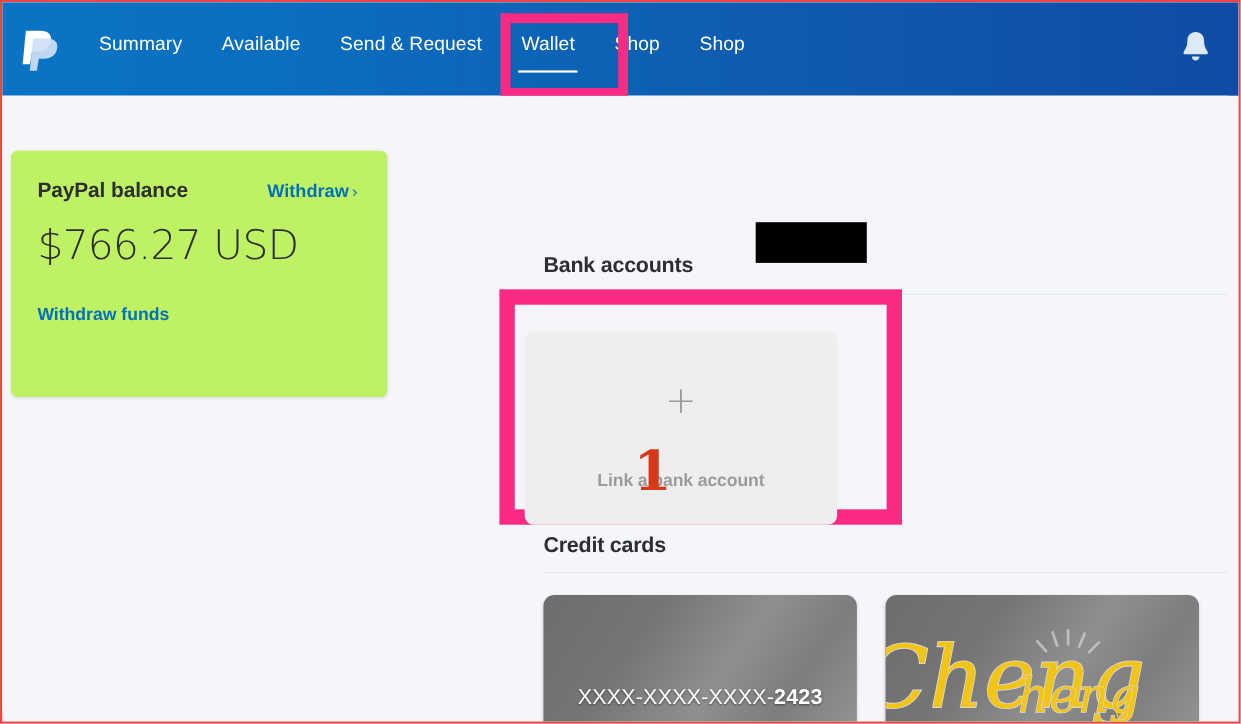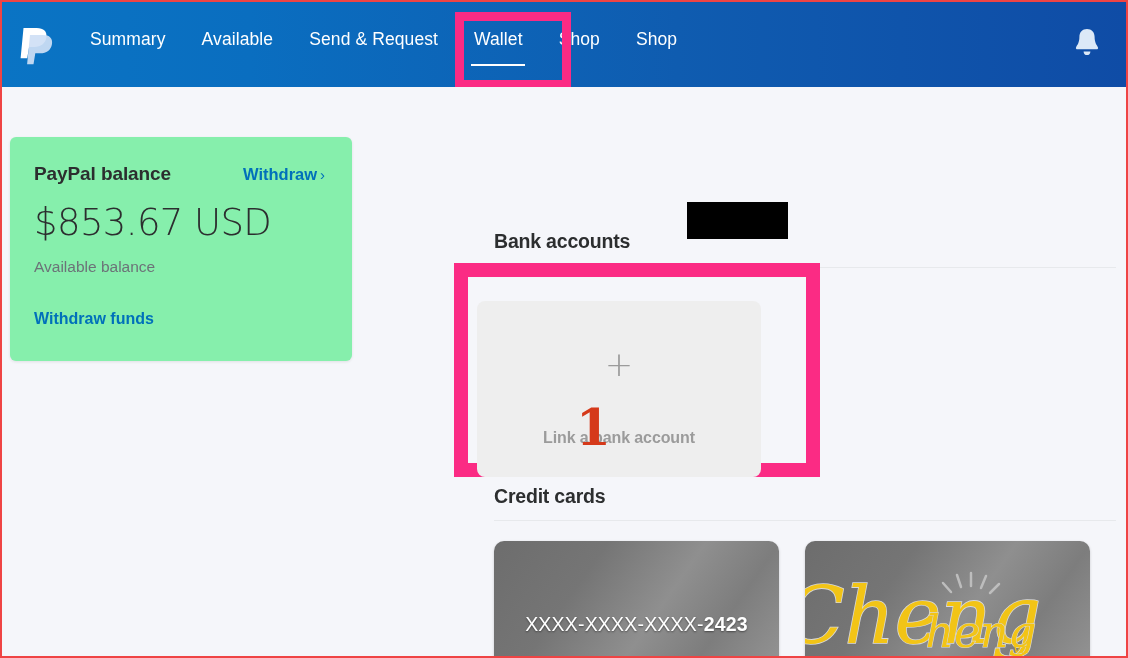--- a/index.html
+++ b/index.html
@@ -101,21 +101,21 @@
     background: #f5f6fa;
   }
 
   
   #balance-card {
     position: absolute;
     left: 8px;
     top: 50px;
     width: 342px;
     height: 224px;
-    background: #86efac;
+    background: #bef264;
     border-radius: 6px;
     box-shadow: 0 1px 3px rgba(0,0,0,0.09);
     padding: 26px 24px 0 24px;
   }
 
   .bal-top {
     display: flex;
     align-items: baseline;
     justify-content: flex-start;
   }
@@ -293,21 +293,21 @@
       linear-gradient(125deg, #6d6d6d 0%, #757575 28%, #8f8f8f 52%, #7d7d7d 70%, #9d9d9d 100%);
     box-shadow: 0 1px 3px rgba(0,0,0,0.18);
     cursor: pointer;
     overflow: hidden;
   }
 
   .card-number {
     position: absolute;
     left: 0;
     right: 0;
-    top: 72px;
+    top: 82px;
     text-align: center;
     color: #ffffff;
     font-size: 19.5px;
     letter-spacing: 0.2px;
     text-shadow: 0 1px 2px rgba(0,0,0,0.45);
     font-family: "Liberation Sans", sans-serif;
   }
   .card-number b { font-weight: bold; }
 
   
@@ -370,22 +370,21 @@
 
   <div id="content">
 
     <div id="balance-card">
       <div class="bal-top">
         <div class="bal-title">PayPal balance</div>
         <div class="bal-details">
           <span>Withdraw</span><span class="chev">›</span>
         </div>
       </div>
-      <div class="bal-amount">$853.67 USD</div>
-      <div class="bal-sub">Available balance</div>
+      <div class="bal-amount">$766.27 USD</div>
       <div class="bal-link">Withdraw funds</div>
     </div>
 
     <div id="right-col">
 
       <div id="redaction"></div>
 
       <div id="bank-heading" class="section-head">Bank accounts</div>
       <div id="bank-divider" class="divider"></div>
 

